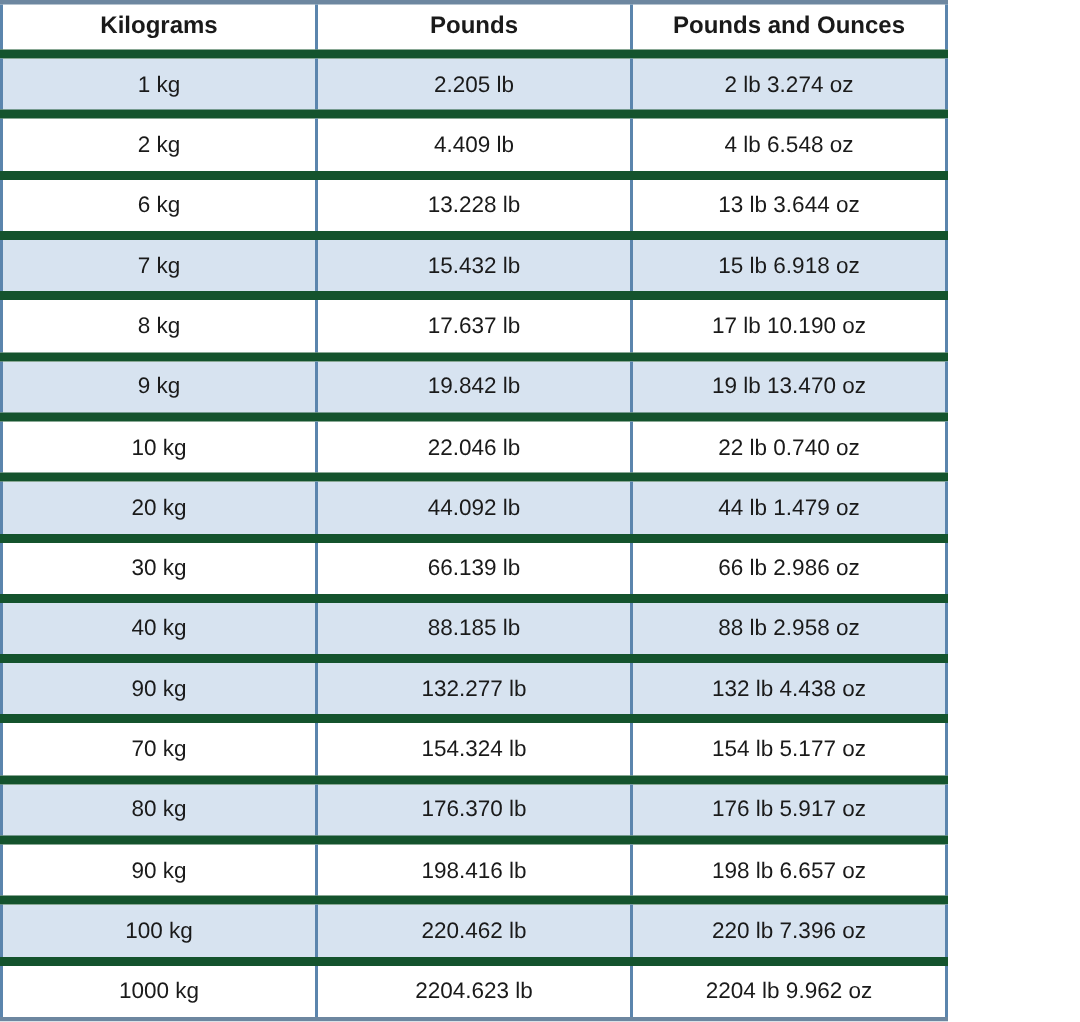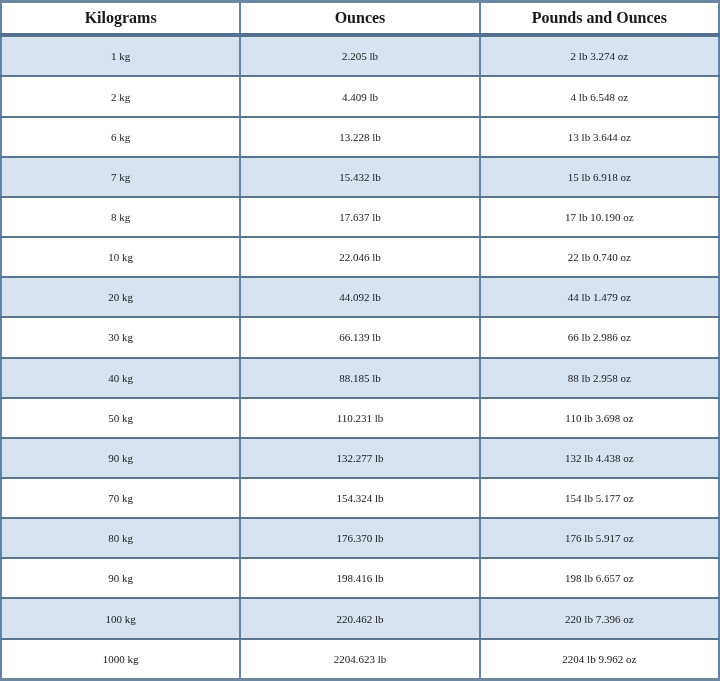--- a/index.html
+++ b/index.html
@@ -6,25 +6,25 @@
     margin: 0;
     padding: 0;
     background: #ffffff;
   }
   body {
     width: 720px;
     height: 681px;
     overflow: hidden;
   }
   .conv-table {
-    width: 720px;
+    width: 632px;
     height: 681px;
     border-collapse: collapse;
     table-layout: fixed;
-    font-family: Liberation Serif, serif;
+    font-family: Liberation Sans, sans-serif;
     color: #1a1a1a;
   }
   .conv-table th,
   .conv-table td {
     text-align: center;
     vertical-align: middle;
     border-left: 2px solid #5b85ad;
     border-right: 2px solid #5b85ad;
     padding: 0;
     overflow: hidden;
@@ -32,42 +32,42 @@
   }
   .conv-table thead th {
     font-size: 16px;
     font-weight: bold;
     height: 30px;
     background: #ffffff;
     border-top: 3px solid #6d87a0;
     border-bottom: 4px solid #53708e;
   }
   .conv-table tbody td {
-    font-size: 11px;
+    font-size: 15px;
     font-weight: normal;
     height: 29px;
     background: #ffffff;
-    border-top: 2px solid #14532d;
+    border-top: 6px solid #14532d;
     border-bottom: 2px solid #5a7591;
   }
   .conv-table tbody tr.alt td {
     background: #d7e3f0;
   }
   .conv-table tbody tr:last-child td {
     border-bottom: 3px solid #6d87a0;
   }
 </style>
 </head>
 <body>
 
 <table class="conv-table">
   <thead>
     <tr>
       <th>Kilograms</th>
-      <th>Ounces</th>
+      <th>Pounds</th>
       <th>Pounds and Ounces</th>
     </tr>
   </thead>
   <tbody id="table-body">
       <tr class="alt">
     <td>1 kg</td>
     <td>2.205 lb</td>
     <td>2 lb 3.274 oz</td>
   </tr>
       <tr>
@@ -83,44 +83,44 @@
       <tr class="alt">
     <td>7 kg</td>
     <td>15.432 lb</td>
     <td>15 lb 6.918 oz</td>
   </tr>
       <tr>
     <td>8 kg</td>
     <td>17.637 lb</td>
     <td>17 lb 10.190 oz</td>
   </tr>
+      <tr class="alt">
+    <td>9 kg</td>
+    <td>19.842 lb</td>
+    <td>19 lb 13.470 oz</td>
+  </tr>
       <tr>
     <td>10 kg</td>
     <td>22.046 lb</td>
     <td>22 lb 0.740 oz</td>
   </tr>
       <tr class="alt">
     <td>20 kg</td>
     <td>44.092 lb</td>
     <td>44 lb 1.479 oz</td>
   </tr>
       <tr>
     <td>30 kg</td>
     <td>66.139 lb</td>
     <td>66 lb 2.986 oz</td>
   </tr>
       <tr class="alt">
     <td>40 kg</td>
     <td>88.185 lb</td>
     <td>88 lb 2.958 oz</td>
-  </tr>
-      <tr>
-    <td>50 kg</td>
-    <td>110.231 lb</td>
-    <td>110 lb 3.698 oz</td>
   </tr>
       <tr class="alt">
     <td>90 kg</td>
     <td>132.277 lb</td>
     <td>132 lb 4.438 oz</td>
   </tr>
       <tr>
     <td>70 kg</td>
     <td>154.324 lb</td>
     <td>154 lb 5.177 oz</td>

